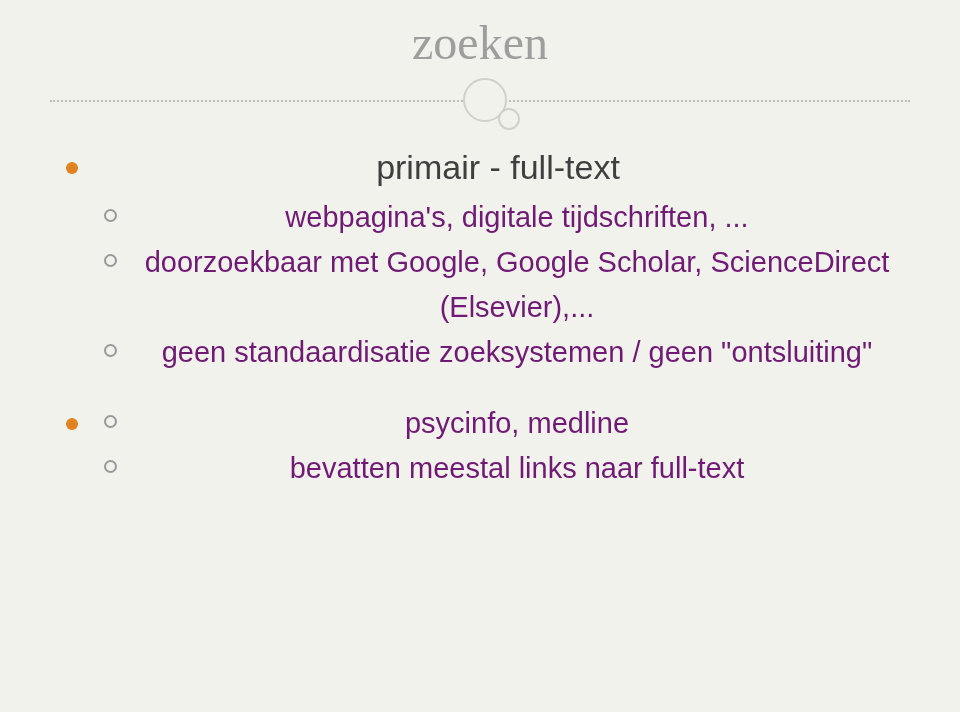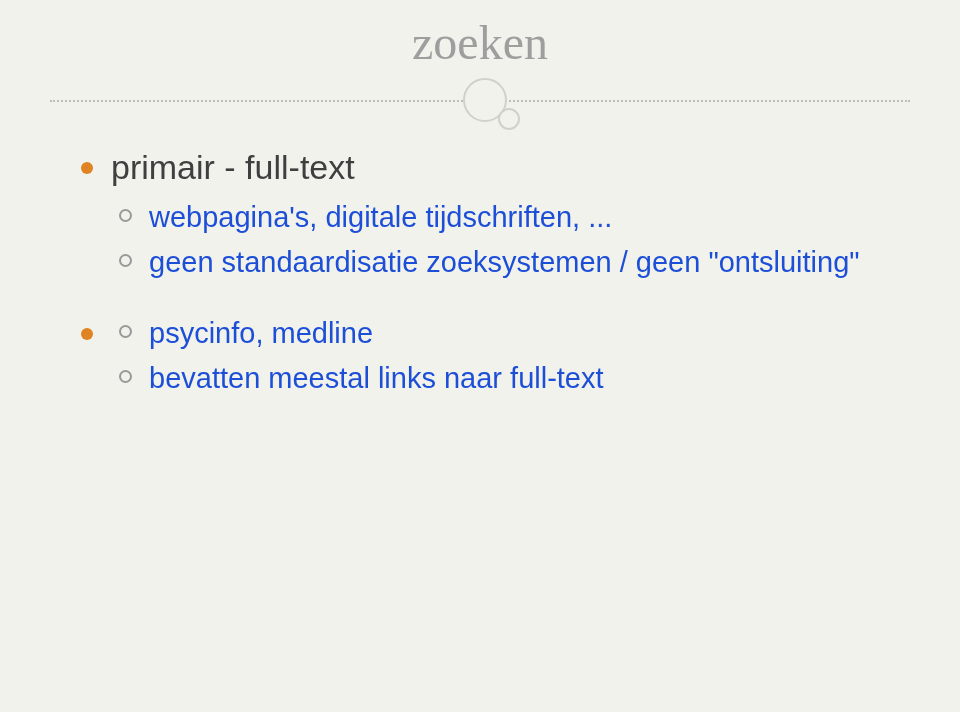--- a/index.html
+++ b/index.html
@@ -55,22 +55,23 @@
     top: 100px;
     left: 50px;
     right: 50px;
     height: 0;
     border-top: 2px dotted #bdbeb8;
     z-index: 1;
   }
   .content {
     position: absolute;
     top: 145px;
-    left: 75px;
+    left: 60px;
     right: 60px;
+    text-align: center;
   }
   ul {
     list-style: none;
     margin: 0;
     padding: 0;
   }
   li {
     margin: 0;
     padding: 0;
   }
@@ -92,21 +93,21 @@
     background: #e08323;
     border-radius: 50%;
   }
   .level2 {
     margin-top: 4px;
   }
   .level2 > li {
     position: relative;
     padding-left: 38px;
     font-size: 29px;
-    color: #1d4ed8;
+    color: #701a75;
     line-height: 1.55;
   }
   .level2 > li::before {
     content: "";
     position: absolute;
     left: 8px;
     top: 14px;
     width: 13px;
     height: 13px;
     border: 2px solid #999999;
@@ -130,20 +131,21 @@
   <div class="dotted-line"></div>
   <div class="circle big"></div>
   <div class="circle small"></div>
 
   <div class="content">
     <ul class="level1">
       <li>
         <span>primair - full-text</span>
         <ul class="level2">
           <li><span>webpagina's, digitale tijdschriften, ...</span></li>
+          <li><span>doorzoekbaar met Google, Google Scholar, ScienceDirect (Elsevier),...</span></li>
           <li><span>geen standaardisatie zoeksystemen / geen "ontsluiting"</span></li>
         </ul>
       </li>
       <div class="spacer"></div>
       <li>
         <ul class="level2">
           <li><span>psycinfo, medline</span></li>
           <li><span>bevatten meestal links naar full-text</span></li>
         </ul>
       </li>

